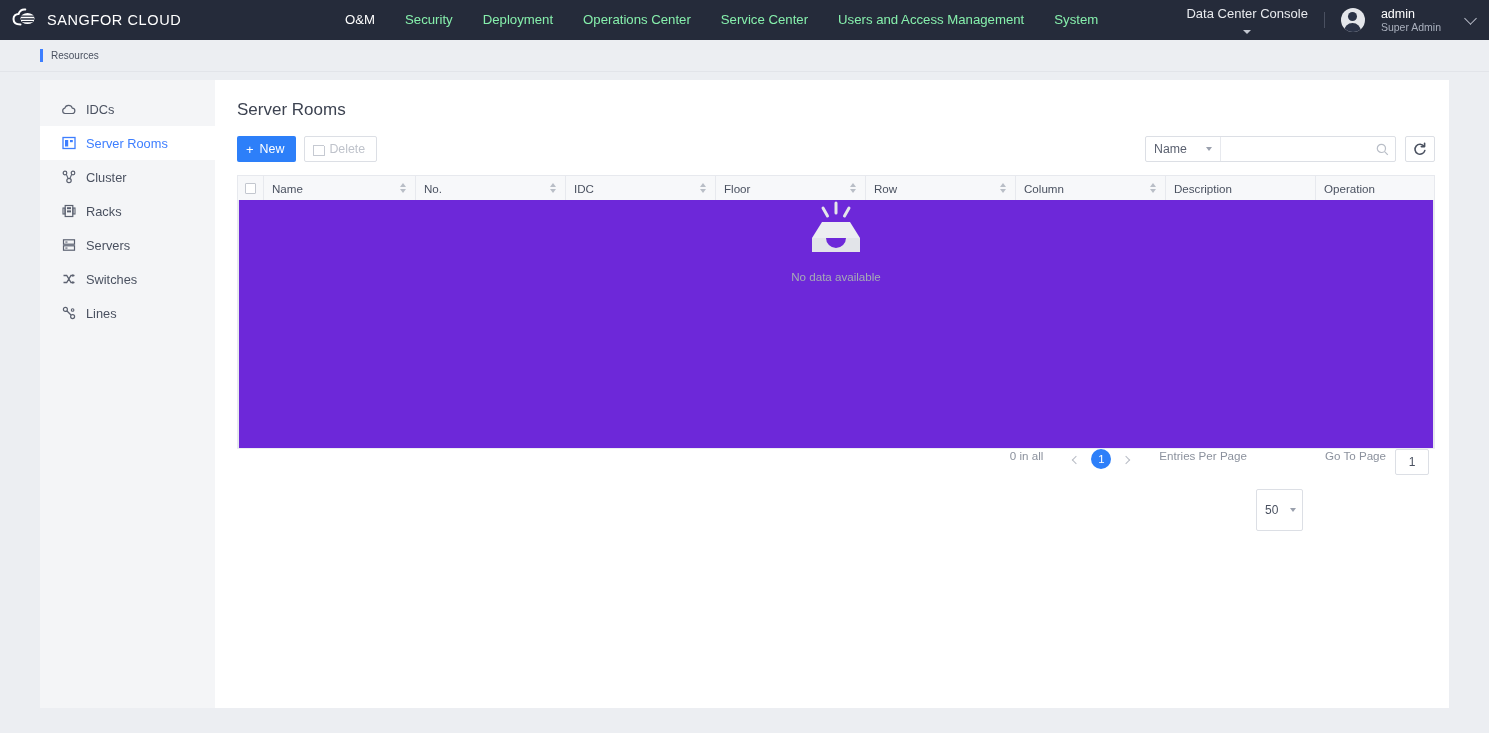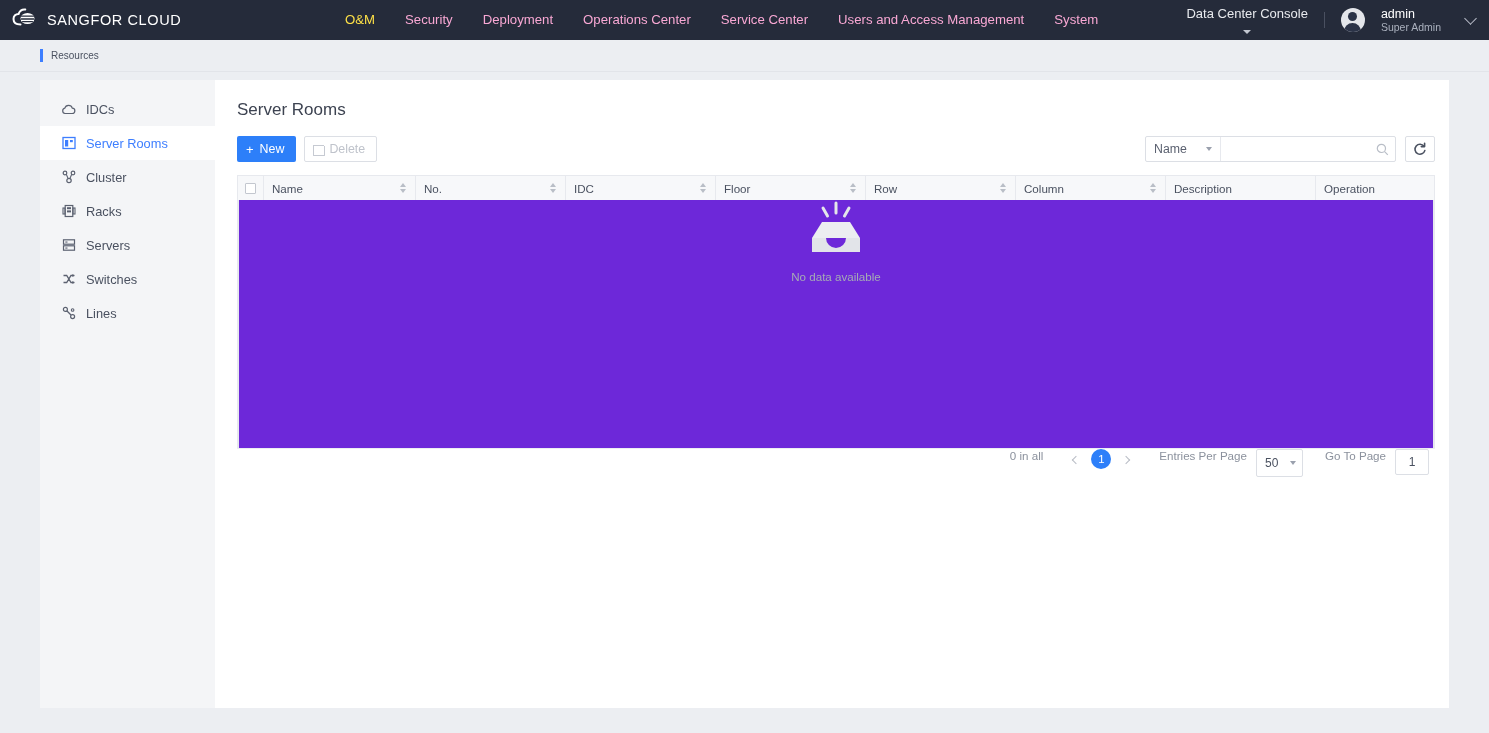--- a/index.html
+++ b/index.html
@@ -13,24 +13,24 @@
   
   .topbar {
     height: 40px; background: #252b3a;
     display: flex; align-items: center;
     position: relative;
   }
   .brand { display: flex; align-items: center; gap: 9px; padding-left: 12px; width: 330px; }
   .brand-name { color: #ffffff; font-size: 14.5px; letter-spacing: .6px; white-space: nowrap; }
   .nav { display: flex; align-items: center; gap: 0px; flex: 1; }
   .nav-item {
-    color: #f9a8d4; font-size: 13.2px; padding: 0 15px; line-height: 40px;
+    color: #86efac; font-size: 13.2px; padding: 0 15px; line-height: 40px;
     white-space: nowrap; cursor: pointer;
   }
-  .nav-item.active { color: #fde047; text-align: center; }
+  .nav-item.active { color: #ffffff; text-align: center; }
   .topright { display: flex; align-items: center; padding-right: 14px; gap: 0; }
   .console-sel {
     color: #e8eaee; font-size: 13px; display: flex; align-items: center; gap: 9px;
     cursor: pointer; white-space: nowrap; flex-direction: column;
   }
   .caret-down {
     width: 0; height: 0; border-left: 4px solid transparent; border-right: 4px solid transparent;
     border-top: 4px solid #c3c7d0;
   }
   .vsep { width: 1px; height: 16px; background: #4a5060; margin: 0 16px; }
@@ -161,23 +161,23 @@
   .arw { width: 6px; height: 6px; border-top: 1.4px solid #b8bcc5; border-right: 1.4px solid #b8bcc5; }
   .arw.l { transform: rotate(-135deg); }
   .arw.r { transform: rotate(45deg); }
   .pagenum {
     width: 20px; height: 20px; border-radius: 50%; background: #2d7ff9; color: #fff;
     font-size: 11.4px; display: flex; align-items: center; justify-content: center; cursor: pointer;
     margin: 0 4px;
   }
   .f-label { font-size: 11.6px; color: #8b919d; margin-left: 22px; margin-right: 9px; }
   .perpage {
-    width: 47px; height: 28px; border: 1px solid #dcdfe5; border-radius: 2px; background:#fff;
+    width: 47px; height: 42px; border: 1px solid #dcdfe5; border-radius: 2px; background:#fff;
     display: flex; align-items: center; justify-content: space-between; padding: 0 6px 0 8px;
-    font-size: 12px; color: #4a5160; cursor: pointer;
+    font-size: 12px; color: #4a5160; cursor: pointer; margin-top: 40px;
   }
   .gotopage {
     width: 34px; height: 26px; border: 1px solid #dcdfe5; border-radius: 2px; background:#fff;
     font-size: 12px; color: #4a5160; text-align: center; outline: none; font-family: inherit;
   }
 </style>
 </head>
 <body>
 
 <div class="topbar">

